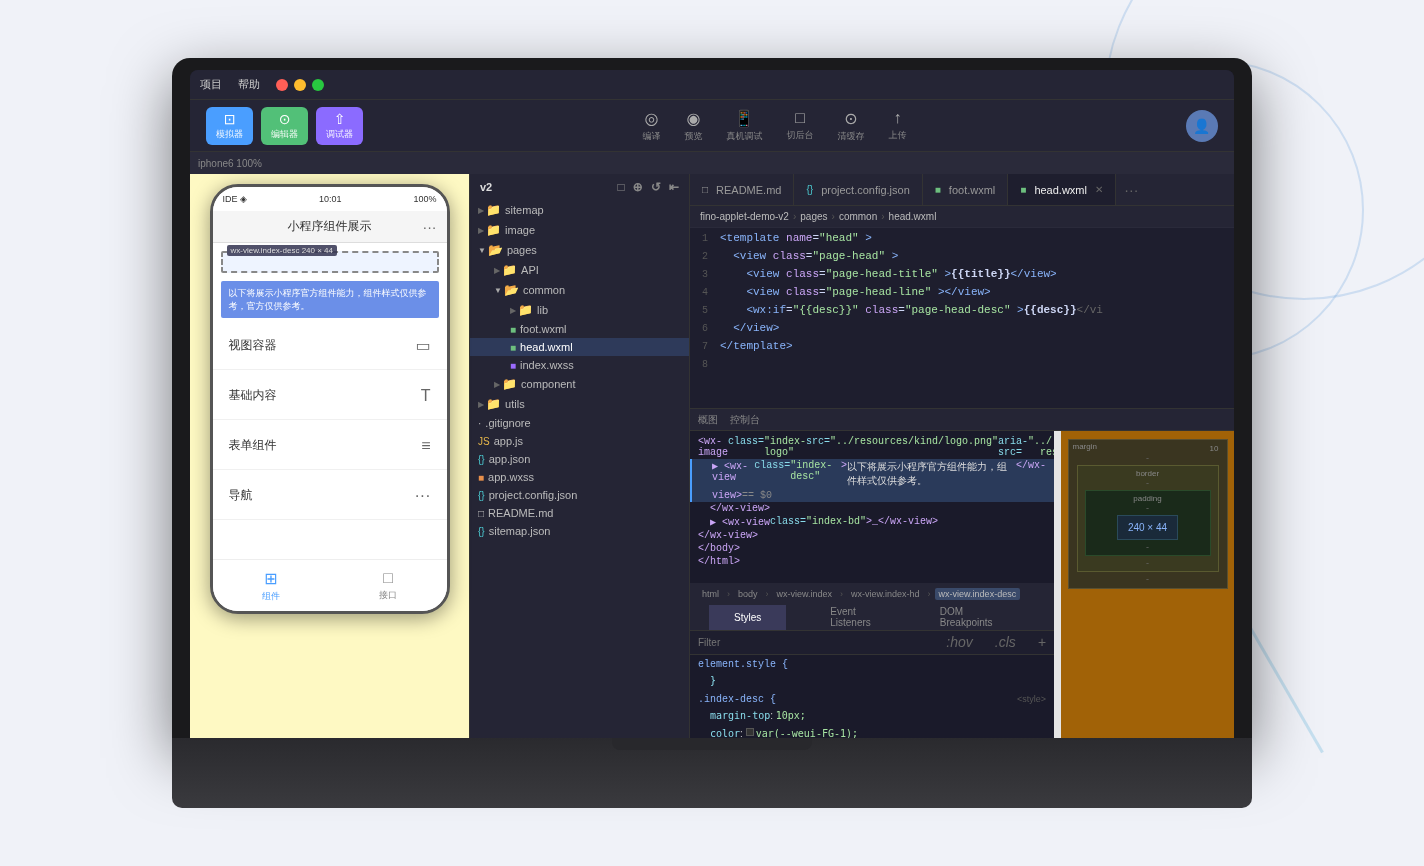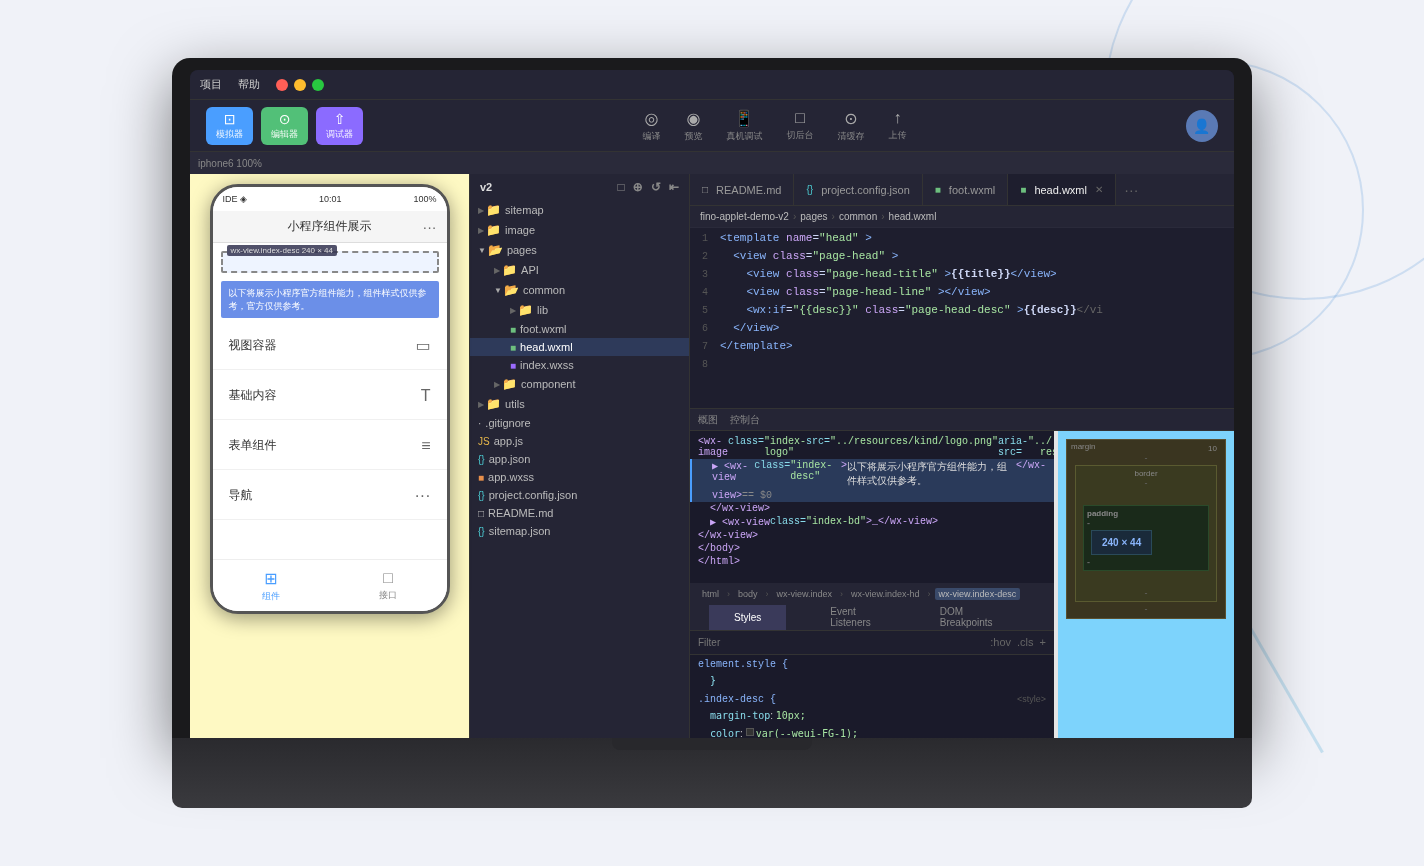--- a/index.html
+++ b/index.html
@@ -574,23 +574,24 @@
     .styles-filter input {
       background: transparent;
       border: none;
       outline: none;
       color: #aaa;
       font-size: 10px;
       flex: 1;
     }
     .styles-filter-btns {
       display: flex;
-      gap: 6px;
+      gap: 22px;
       color: #666;
-      font-size: 11px;
+      font-size: 14px;
+      font-style: italic;
     }
 
     .styles-content {
       flex: 1;
       overflow-y: auto;
       padding: 4px 8px;
     }
     .style-rule {
       margin-bottom: 6px;
     }
@@ -614,22 +615,22 @@
       display: inline-block;
       width: 8px; height: 8px;
       background: #333;
       border: 1px solid #555;
       margin-right: 2px;
       vertical-align: middle;
     }
 
     .inspector-right {
       width: 180px;
-      background: #7dd3fc;
-      border-left: 4px solid #e5e5e5;
+      background: #a16207;
+      border-left: 7px solid #e5e5e5;
       display: flex;
       flex-direction: column;
       align-items: center;
       padding: 8px;
     }
 
     .box-model {
       width: 160px;
       position: relative;
     }
@@ -656,28 +657,27 @@
       margin: 2px auto;
       background: #3a3a20;
       border: 1px solid #5a5a30;
       padding: 3px;
       display: flex;
       flex-direction: column;
       align-items: center;
     }
     .box-padding {
       width: calc(100% - 8px);
-      margin: 17px auto;
+      margin: 2px auto;
       background: #1a2a1a;
       border: 1px solid #2a4a2a;
       padding: 3px;
       display: flex;
       flex-direction: column;
-      align-items: flex-start;
-      font-weight: bold;
+      align-items: center;
     }
     .box-content {
       background: #1a2a3a;
       border: 1px solid #2a4a5a;
       padding: 6px 10px;
       text-align: center;
       font-size: 10px;
       color: #89b4fa;
       margin: 2px 4px;
     }

